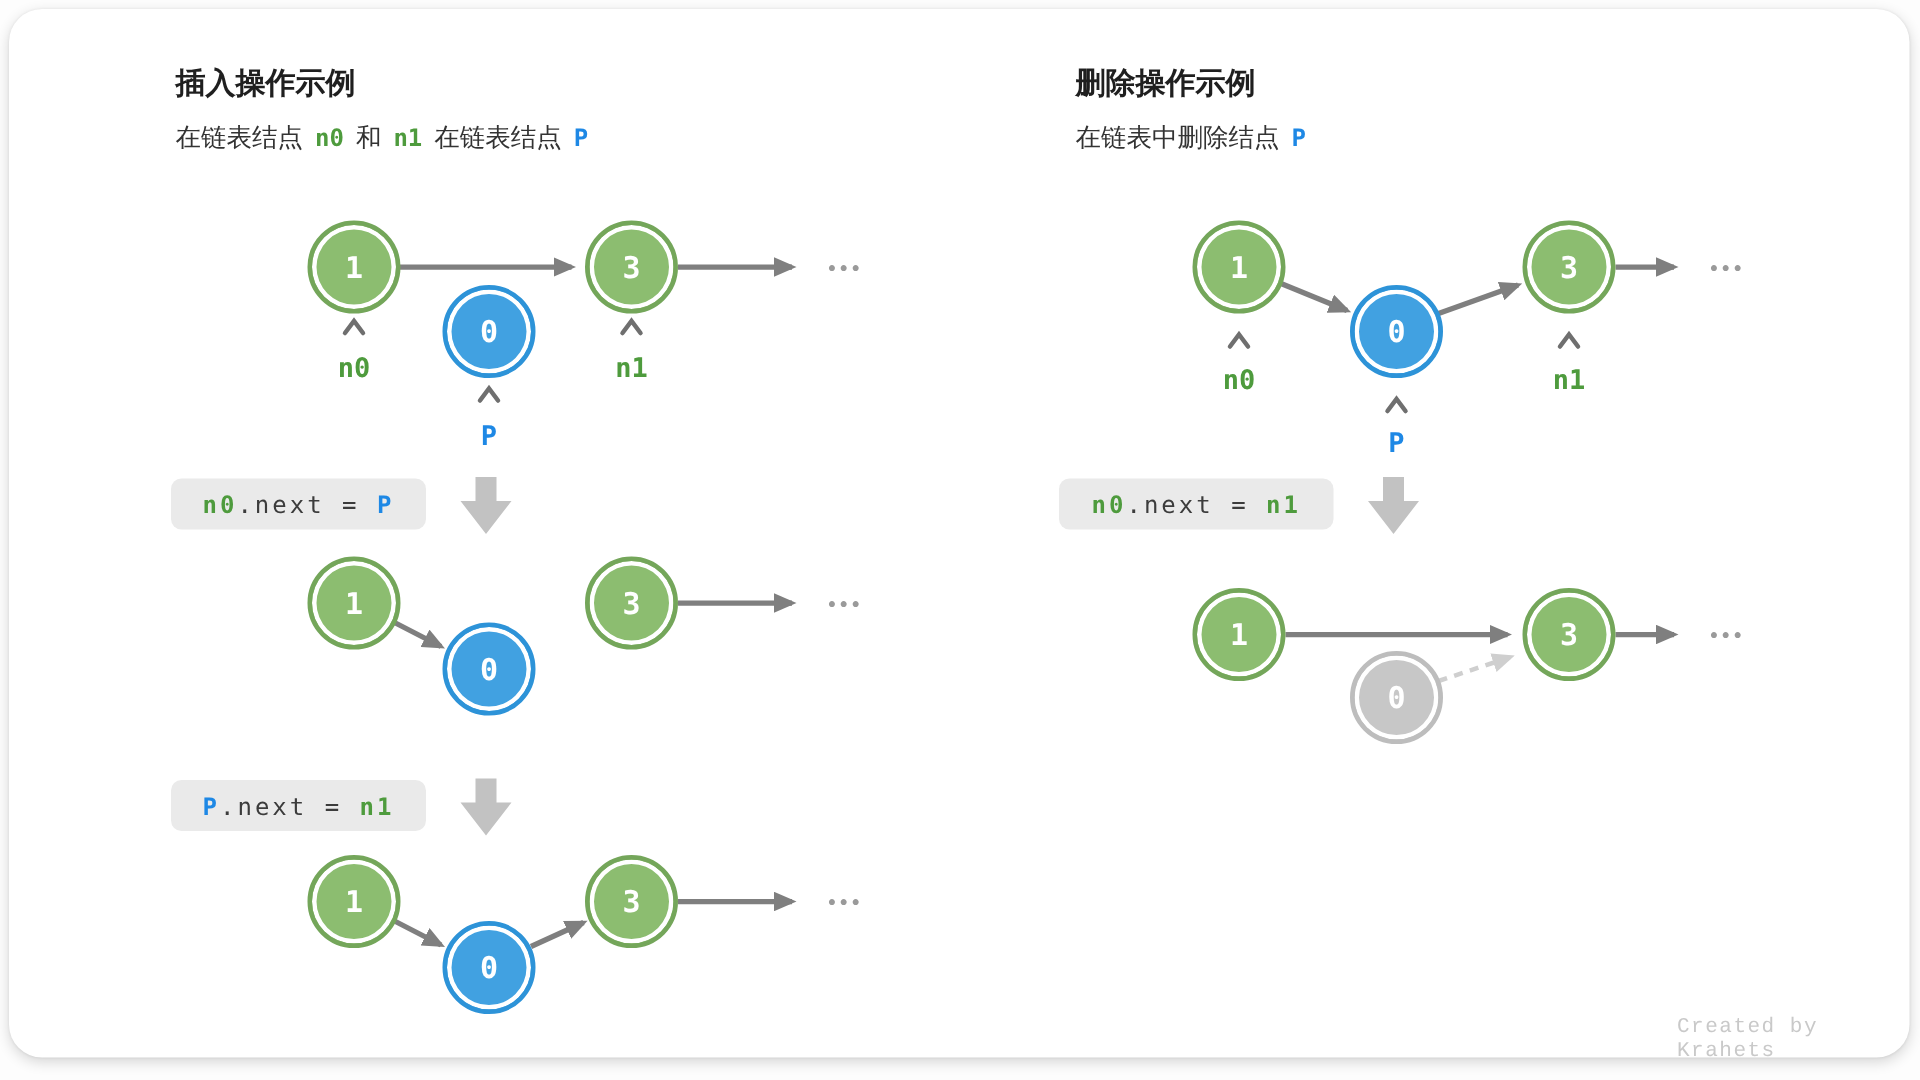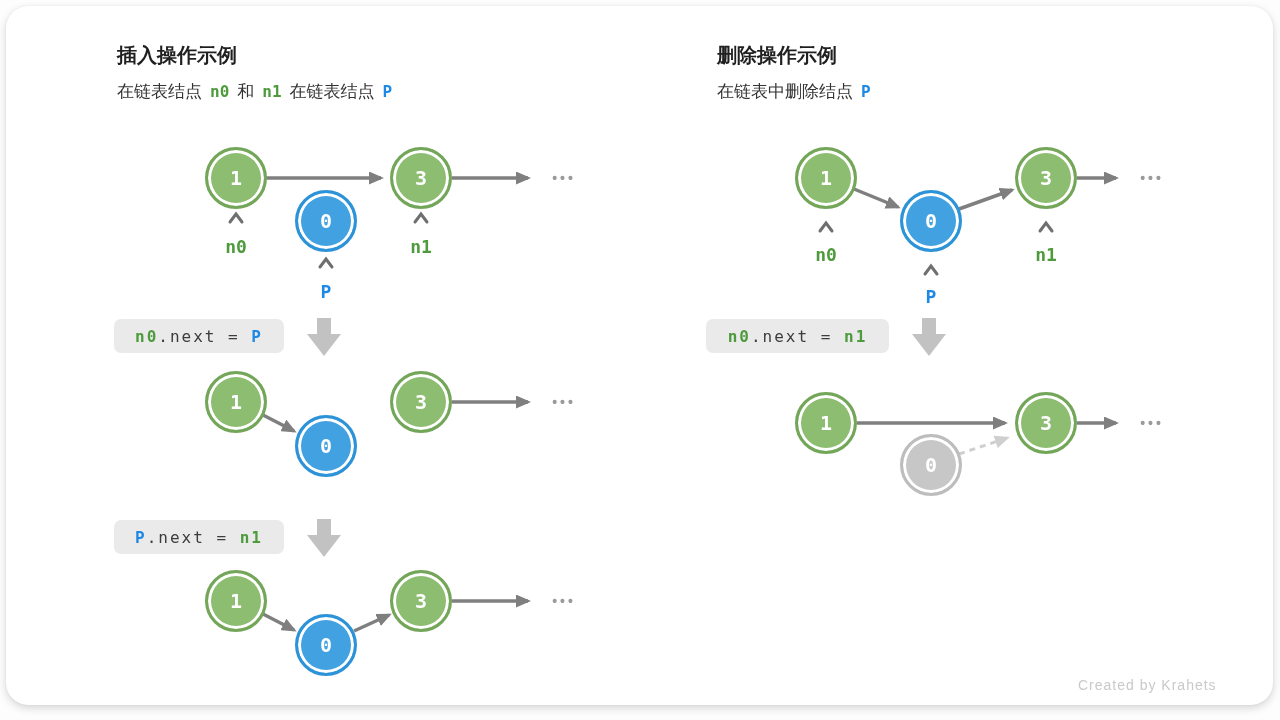--- a/index.html
+++ b/index.html
@@ -33,22 +33,22 @@
 
   .dots { position:absolute; transform:translate(-50%,-50%);
           color:#9A9A9A; font-size:14px; font-weight:700; letter-spacing:3px; }
 
   .codebox { position:absolute; height:34px; box-sizing:border-box;
              background:#EAEAEA; border-radius:7px;
              display:flex; align-items:center; justify-content:center;
              font-family:"DejaVu Sans Mono", monospace; font-size:16px;
              letter-spacing:2px; color:#3C3C3C; white-space:nowrap; }
 
-  .credit { position:absolute; font-family:Liberation Sans, sans-serif;
-            font-size:14px; color:#C9C9C9; letter-spacing:1px; }
+  .credit { position:absolute; font-family:Liberation Mono, monospace;
+            font-size:14px; color:#C9C9C9; letter-spacing:1px;margin-left:40px; }
 </style>
 </head>
 <body>
 
 <div class="stage">
   <div class="card"></div>
 
   <svg class="overlay" width="1280" height="720">
     <defs>
       <marker id="ah" markerUnits="userSpaceOnUse" markerWidth="15" markerHeight="13" refX="12" refY="6.5" orient="auto">

